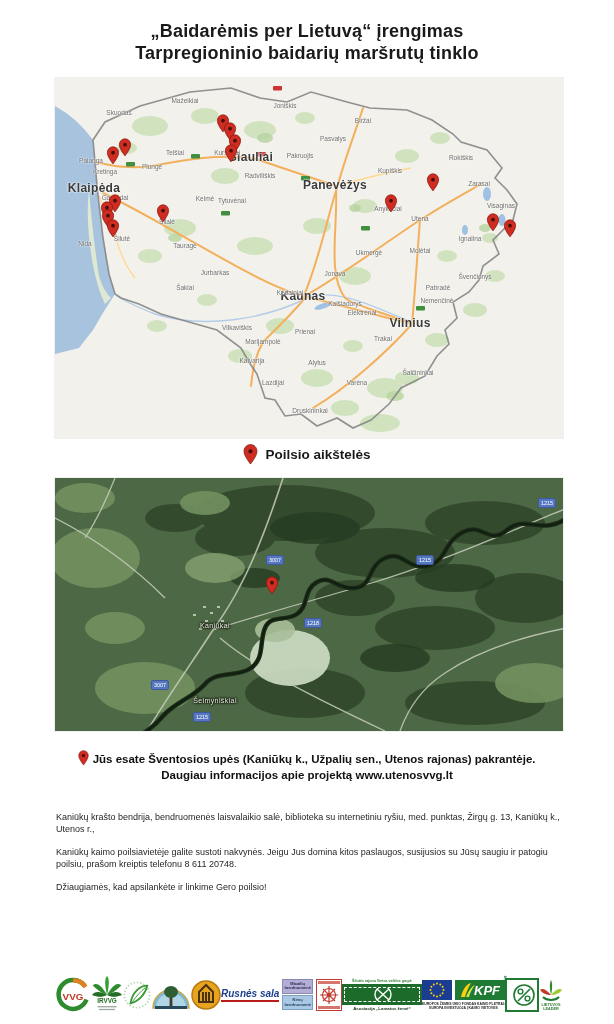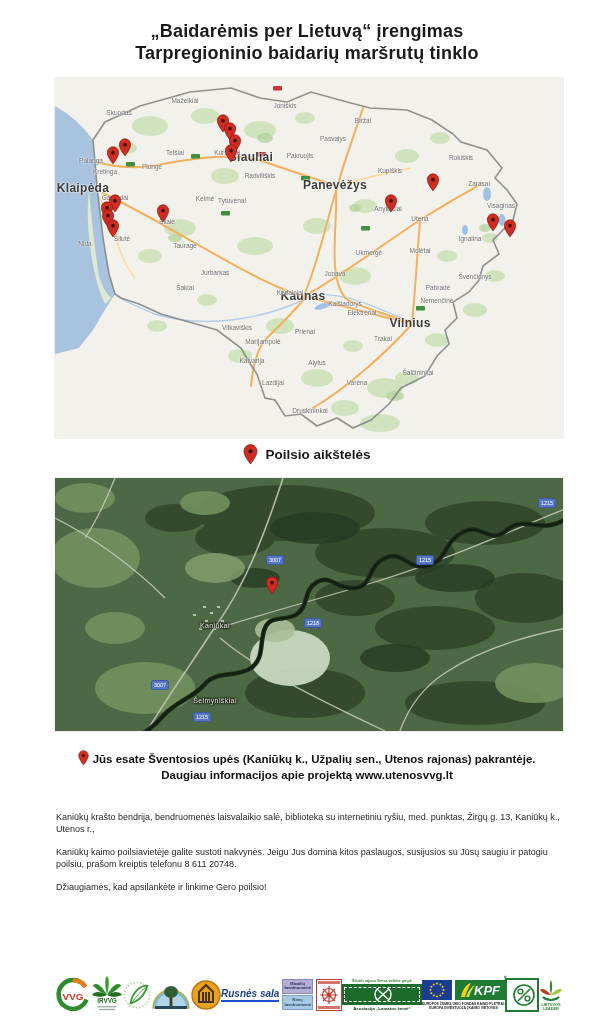--- a/index.html
+++ b/index.html
@@ -35,21 +35,21 @@
   .notice{position:absolute;top:742px;left:0;right:0;text-align:center;font-weight:bold;
         font-size:11.5px;line-height:16px;color:#111;margin-top:8px;}
 
   .paras{position:absolute;left:56px;top:812px;width:504px;font-size:9px;line-height:11.5px;color:#262626;}
   .paras p{margin:0 0 12px 0;}
 
   .logos{position:absolute;left:55px;top:970px;width:508px;height:50px;display:flex;
         align-items:center;justify-content:space-between;}
   .logo{display:flex;flex-direction:column;align-items:center;justify-content:center;line-height:0;}
   .rusnes{font-size:10px;line-height:11px;font-weight:bold;font-style:italic;color:#1a3e8c;
-        border-bottom:2px solid #1d4ed8;padding-bottom:1px;white-space:nowrap;}
+        border-bottom:2px solid #b91c1c;padding-bottom:1px;white-space:nowrap;}
   .cbox{width:44px;font-size:4px;line-height:4.6px;font-weight:bold;color:#2b2b46;text-align:center;}
   .cbox .b{padding:2px 1px;margin-bottom:1px;border:1px solid #8a8ab0;}
   .cbox .b1{background:#b3aed8;}
   .cbox .b2{background:#a9c8e4;border-color:#7e9fc0;color:#1d3a55;}
   .lamatos{width:80px;text-align:center;}
   .lamatos .cap-top{font-size:3.6px;line-height:4px;font-weight:bold;color:#2e7d32;white-space:nowrap;}
   .lamatos .film{margin:1px 0;background:#1c6b2a;padding:3px 2px;}
   .lamatos .film-inner{border:1.5px dashed #fff;height:13px;position:relative;}
   .lamatos .cap-bot{font-size:4.4px;line-height:5px;font-weight:bold;color:#143019;white-space:nowrap;}
   .eukpf{width:86px;text-align:center;}
@@ -152,21 +152,21 @@
         <rect x="136" y="76" width="9" height="4.5" rx="1" fill="#3f8f3f"></rect>
         <rect x="246" y="98" width="9" height="4.5" rx="1" fill="#3f8f3f"></rect>
         <rect x="306" y="148" width="9" height="4.5" rx="1" fill="#3f8f3f"></rect>
         <rect x="361" y="228" width="9" height="4.5" rx="1" fill="#3f8f3f"></rect>
         <rect x="166" y="133" width="9" height="4.5" rx="1" fill="#3f8f3f"></rect>
         <rect x="218" y="8" width="9" height="4.5" rx="1" fill="#cc3333"></rect>
         <rect x="202" y="74" width="9" height="4.5" rx="1" fill="#cc3333"></rect>
       </g>
     </svg>
     <div class="overlay" id="ov1">
-        <div class="city major" style="left: 28px; top: 110px; position: absolute;">Klaipėda</div>
+        <div class="city major" style="left: 39px; top: 110px; position: absolute;">Klaipėda</div>
         <div class="city major" style="left: 196px; top: 79px; position: absolute;">Šiauliai</div>
         <div class="city major" style="left: 280px; top: 107px; position: absolute;">Panevėžys</div>
         <div class="city major" style="left: 248px; top: 218px; position: absolute;">Kaunas</div>
         <div class="city major" style="left: 355px; top: 245px; position: absolute;">Vilnius</div>
         <div class="city" style="left: 36px; top: 82px; position: absolute;">Palanga</div>
         <div class="city" style="left: 50px; top: 93px; position: absolute;">Kretinga</div>
         <div class="city" style="left: 60px; top: 119px; position: absolute;">Gargždai</div>
         <div class="city" style="left: 97px; top: 88px; position: absolute;">Plungė</div>
         <div class="city" style="left: 120px; top: 74px; position: absolute;">Telšiai</div>
         <div class="city" style="left: 130px; top: 22px; position: absolute;">Mažeikiai</div>

